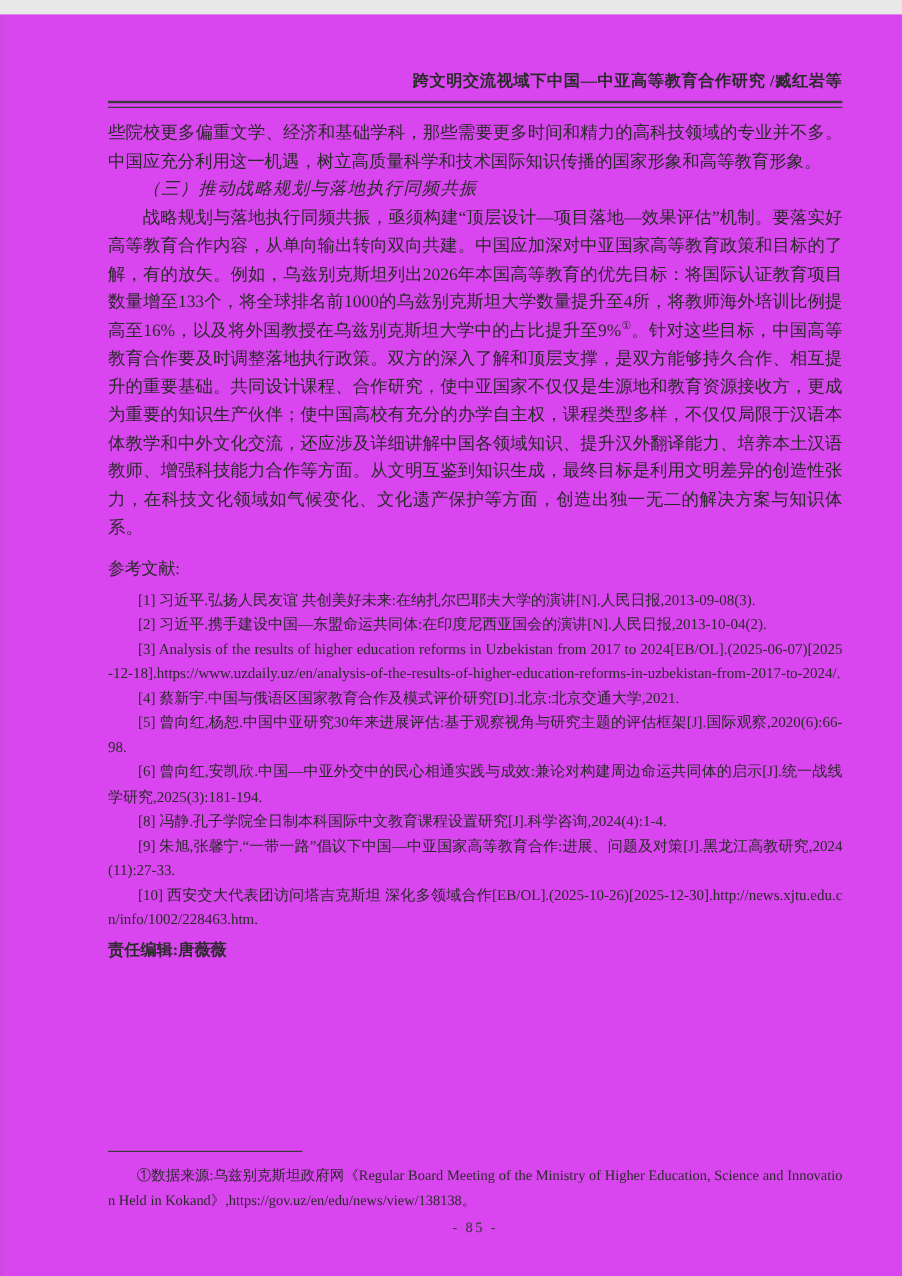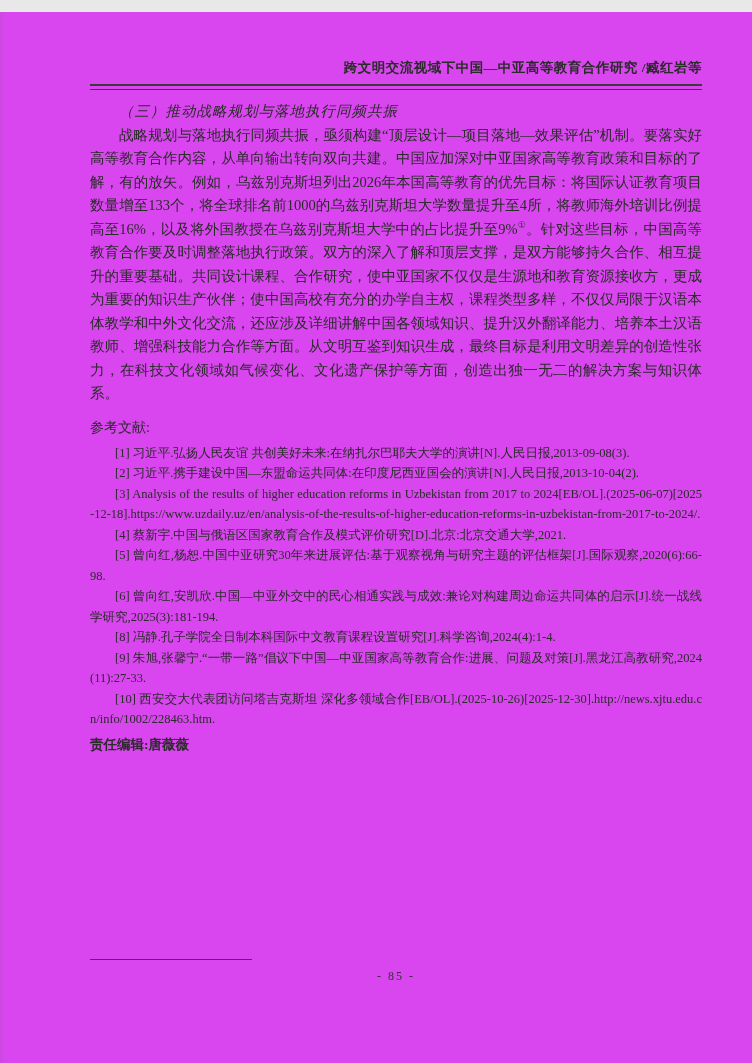--- a/index.html
+++ b/index.html
@@ -119,20 +119,21 @@
 
 <div class="page">
   <div class="scan-edge"></div>
 
   <div class="content">
 
     <div class="running-title">跨文明交流视域下中国—中亚高等教育合作研究  /臧红岩等</div>
 
     <div class="double-rule"></div>
 
+    <p class="para no-indent">些院校更多偏重文学、经济和基础学科，那些需要更多时间和精力的高科技领域的专业并不多。中国应充分利用这一机遇，树立高质量科学和技术国际知识传播的国家形象和高等教育形象。</p>
 
     <p class="kai-heading">（三）推动战略规划与落地执行同频共振</p>
 
     <p class="para"><span>战略规划与落地执行同频共振，亟须构建“顶层设计—项目落地—效果评估”机制。要落实好高等教育合作内容，从单向输出转向双向共建。中国应加深对中亚国家高等教育政策和目标的了解，有的放矢。例如，乌兹别克斯坦列出2026年本国高等教育的优先目标：将国际认证教育项目数量增至133个，将全球排名前1000的乌兹别克斯坦大学数量提升至4所，将教师海外培训比例提高至16%，以及将外国教授在乌兹别克斯坦大学中的占比提升至9%</span><sup class="fn-mark">①</sup><span>。针对这些目标，中国高等教育合作要及时调整落地执行政策。双方的深入了解和顶层支撑，是双方能够持久合作、相互提升的重要基础。共同设计课程、合作研究，使中亚国家不仅仅是生源地和教育资源接收方，更成为重要的知识生产伙伴；使中国高校有充分的办学自主权，课程类型多样，不仅仅局限于汉语本体教学和中外文化交流，还应涉及详细讲解中国各领域知识、提升汉外翻译能力、培养本土汉语教师、增强科技能力合作等方面。从文明互鉴到知识生成，最终目标是利用文明差异的创造性张力，在科技文化领域如气候变化、文化遗产保护等方面，创造出独一无二的解决方案与知识体系。</span></p>
 
 
     <p class="ref-heading">参考文献:</p>
 
     <div class="ref-list">
       <p class="ref">[1] 习近平.弘扬人民友谊 共创美好未来:在纳扎尔巴耶夫大学的演讲[N].人民日报,2013-09-08(3).</p>
@@ -144,15 +145,16 @@
       <p class="ref">[8] 冯静.孔子学院全日制本科国际中文教育课程设置研究[J].科学咨询,2024(4):1-4.</p>
       <p class="ref">[9] 朱旭,张馨宁.“一带一路”倡议下中国—中亚国家高等教育合作:进展、问题及对策[J].黑龙江高教研究,2024(11):27-33.</p>
       <p class="ref">[10] 西安交大代表团访问塔吉克斯坦 深化多领域合作[EB/OL].(2025-10-26)[2025-12-30].http://news.xjtu.edu.cn/info/1002/228463.htm.</p>
     </div>
 
     <p class="editor-line">责任编辑:唐薇薇</p>
   </div>
 
   <div class="footnote-area">
     <div class="fn-rule"></div>
+    <p class="fn-text"><span>①</span><span>数据来源:乌兹别克斯坦政府网《Regular Board Meeting of the Ministry of Higher Education, Science and Innovation Held in Kokand》,https://gov.uz/en/edu/news/view/138138。</span></p>
     <div class="page-number">- 85 -</div>
   </div>
 </div>
 
 </body></html>

